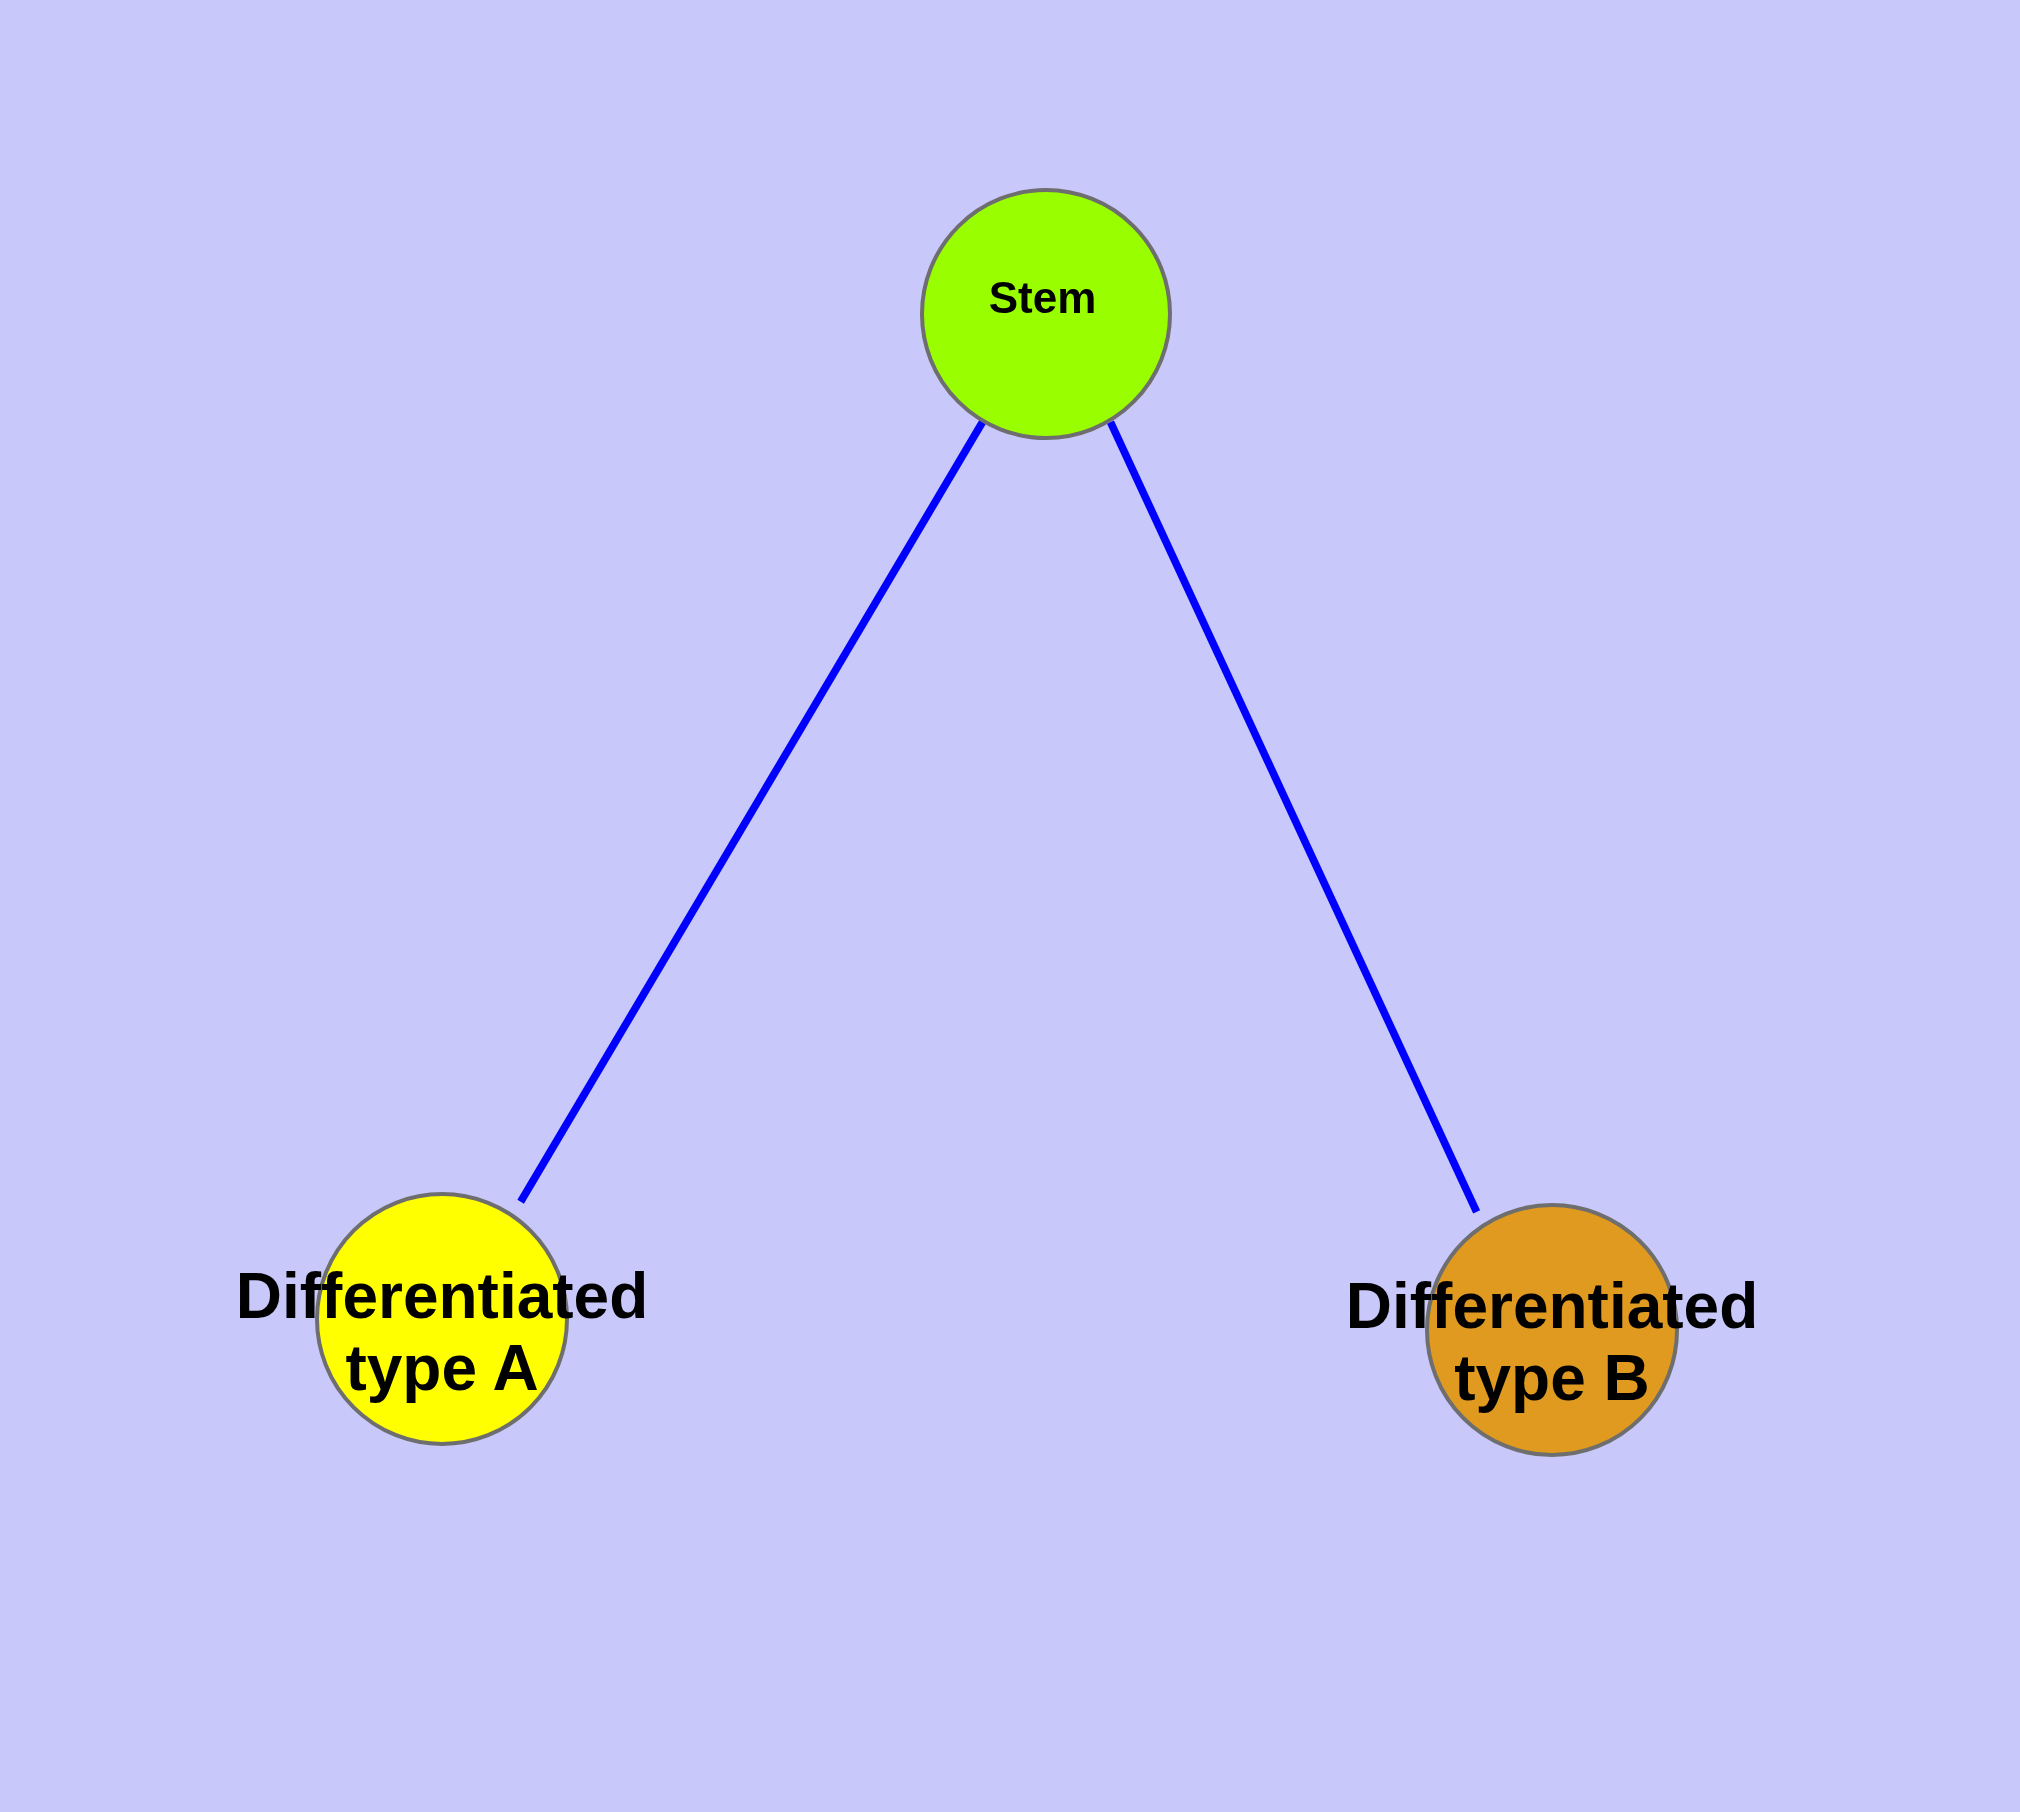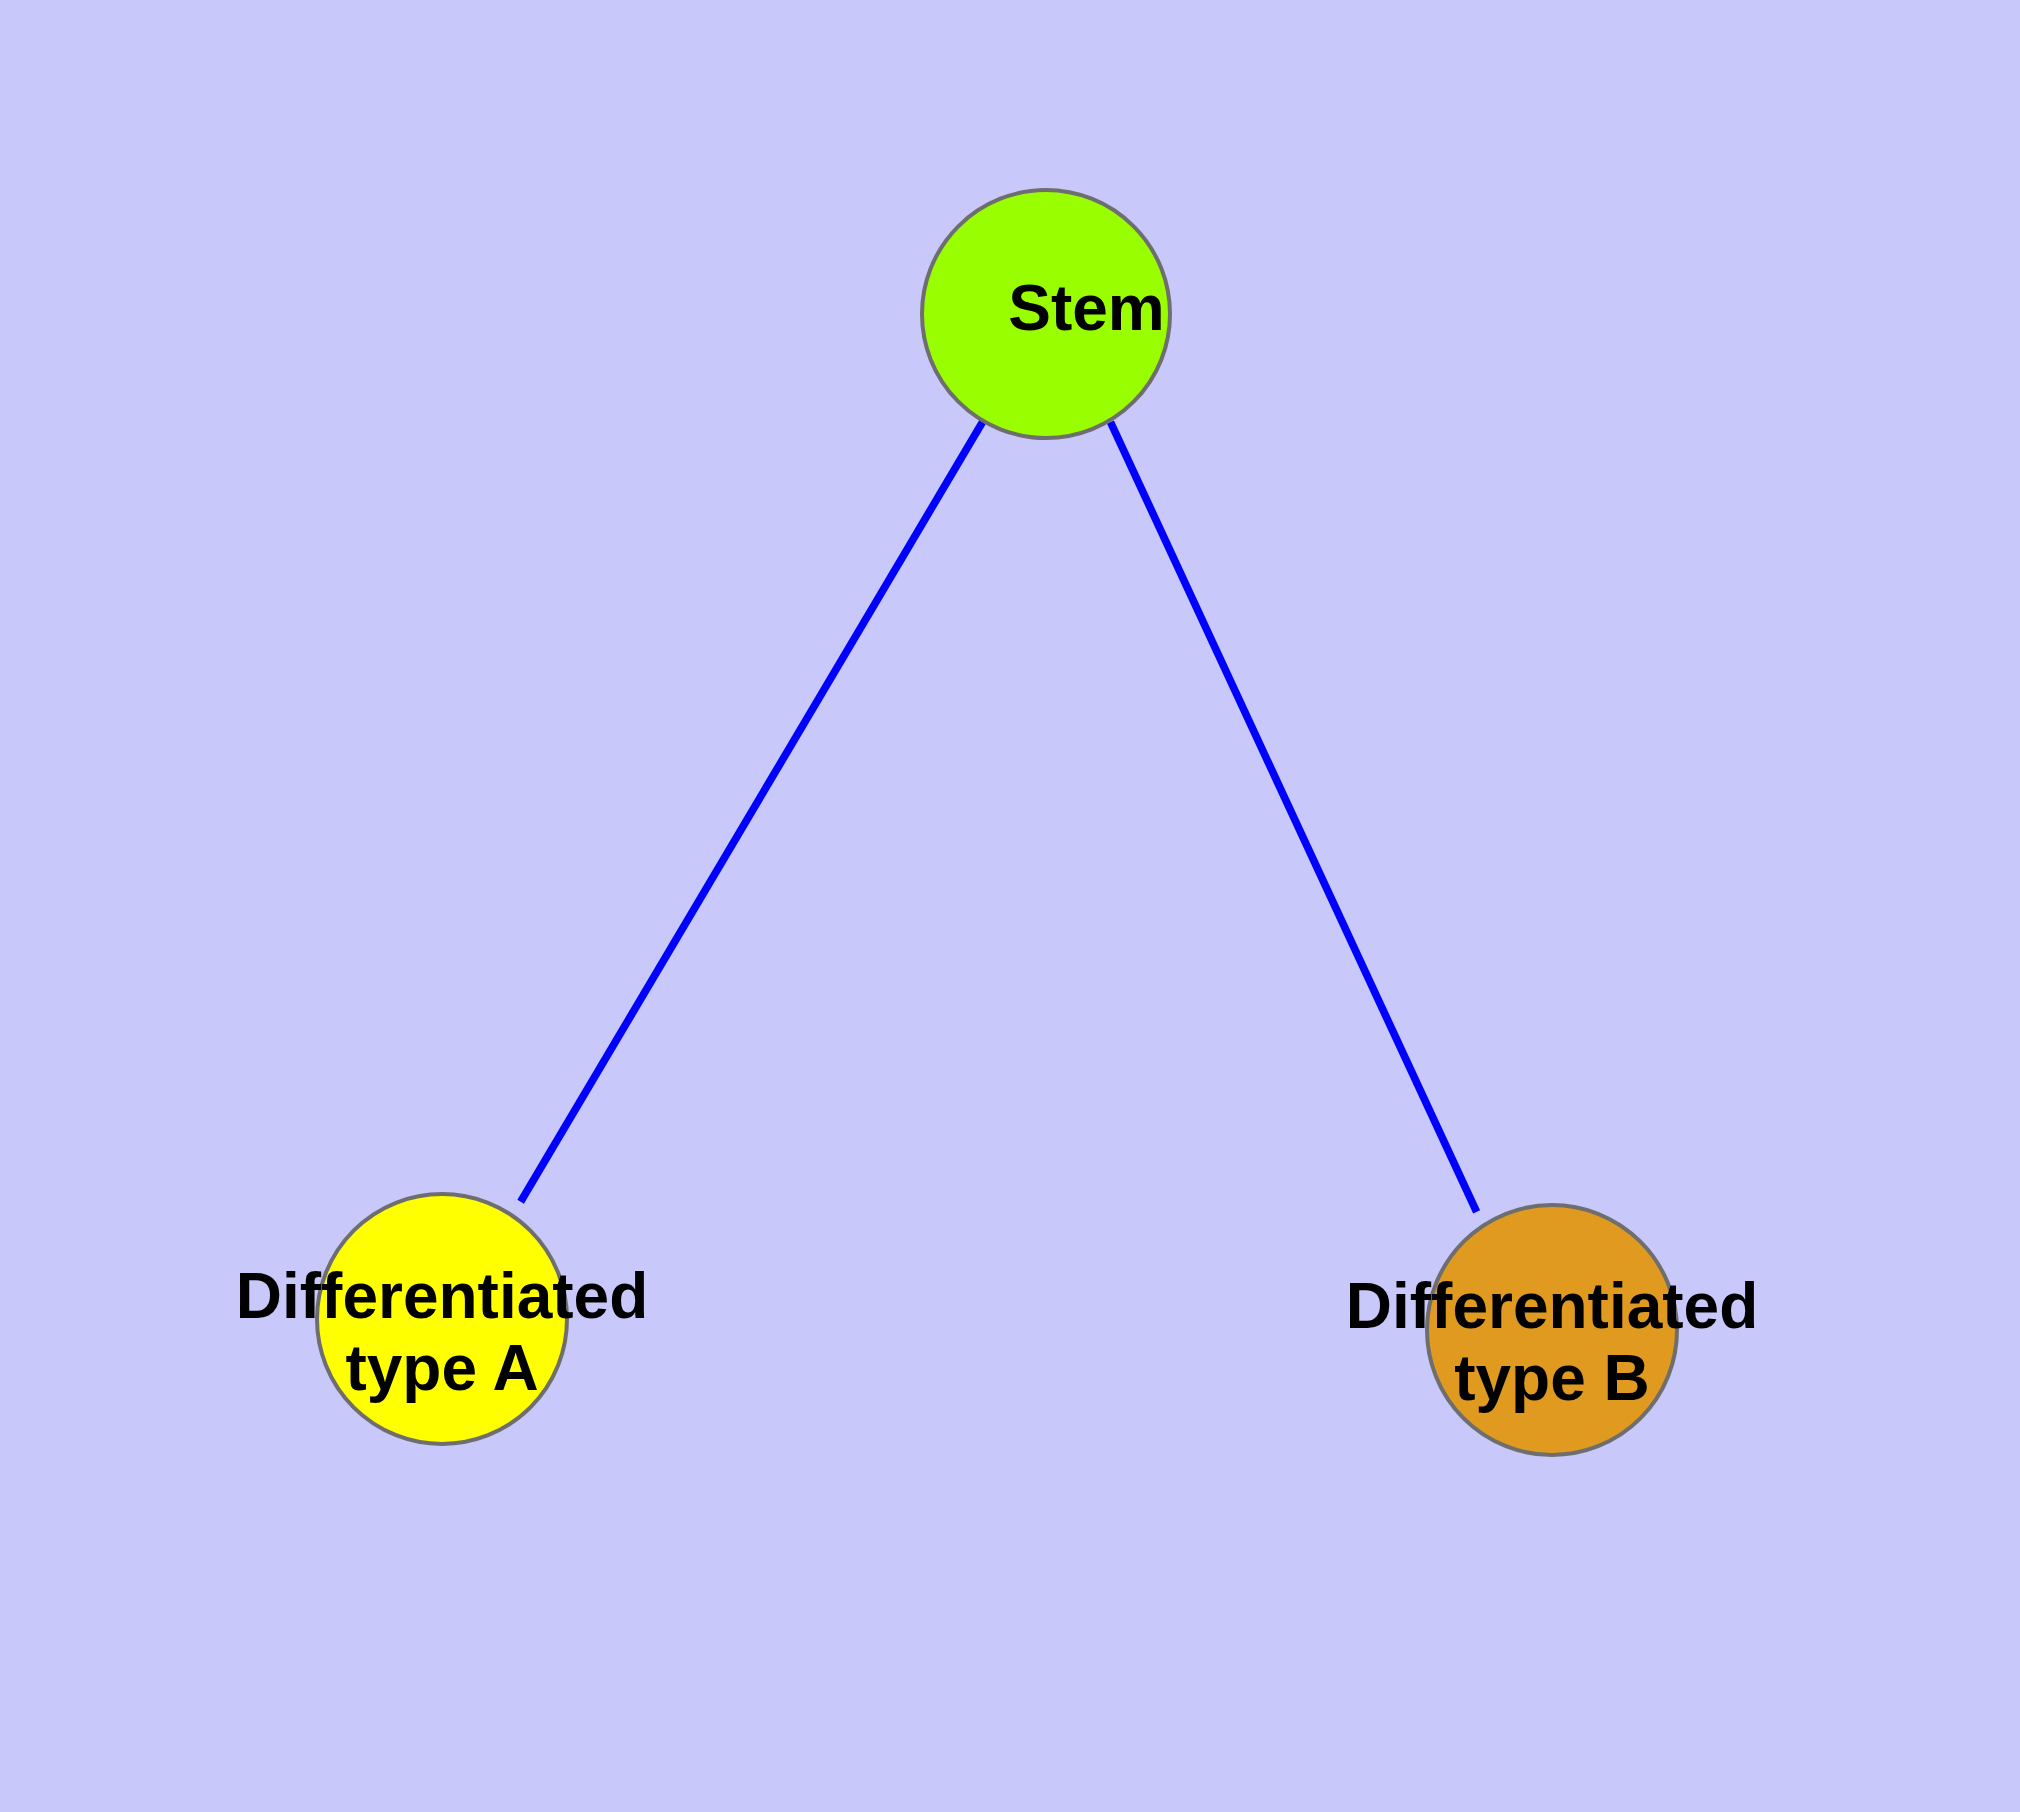--- a/index.html
+++ b/index.html
@@ -56,24 +56,24 @@
   .node-label {
     position: absolute;
     color: #000000;
     font-weight: bold;
     text-align: center;
     line-height: 1.12;
     white-space: pre-line;
     -webkit-font-smoothing: antialiased;
   }
   #label-stem {
-    left: 832px;
+    left: 788px;
     top: 273px;
     width: 509px;
-    font-size: 64px;
+    font-size: 44px;
   }
   #label-type-a {
     left: 103px;
     top: 1261px;
     width: 678px;
     font-size: 64px;
   }
   #label-type-b {
     left: 1213px;
     top: 1271px;

